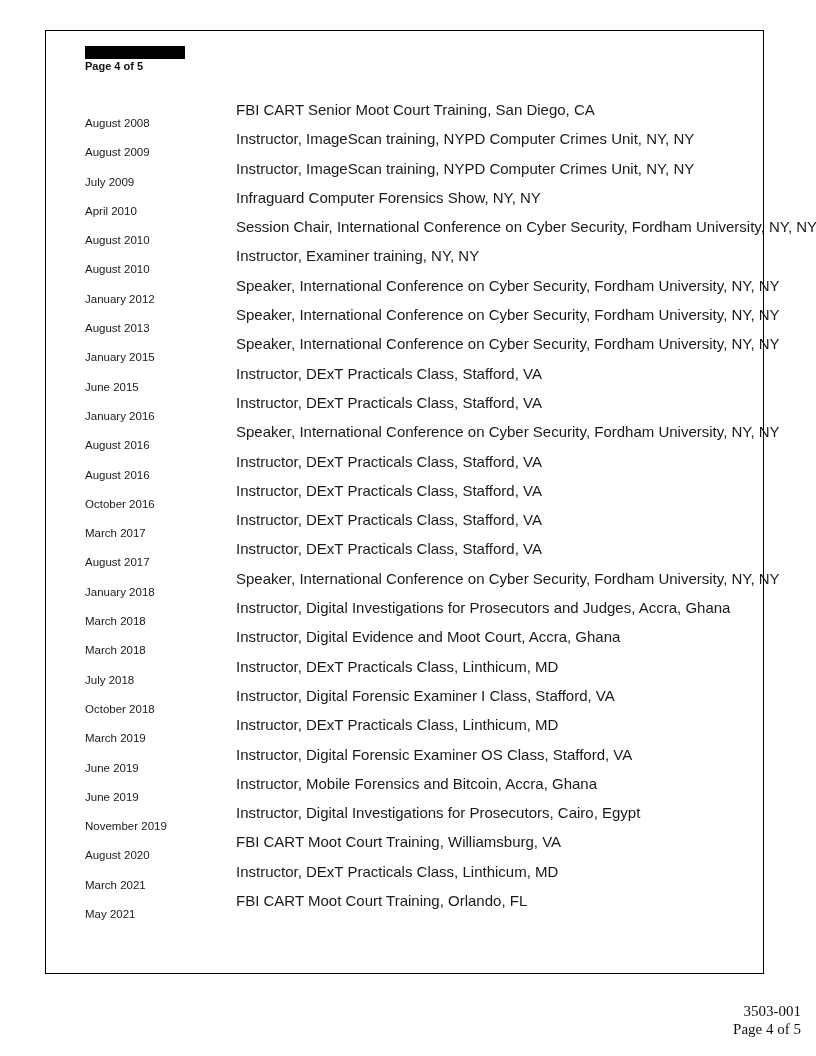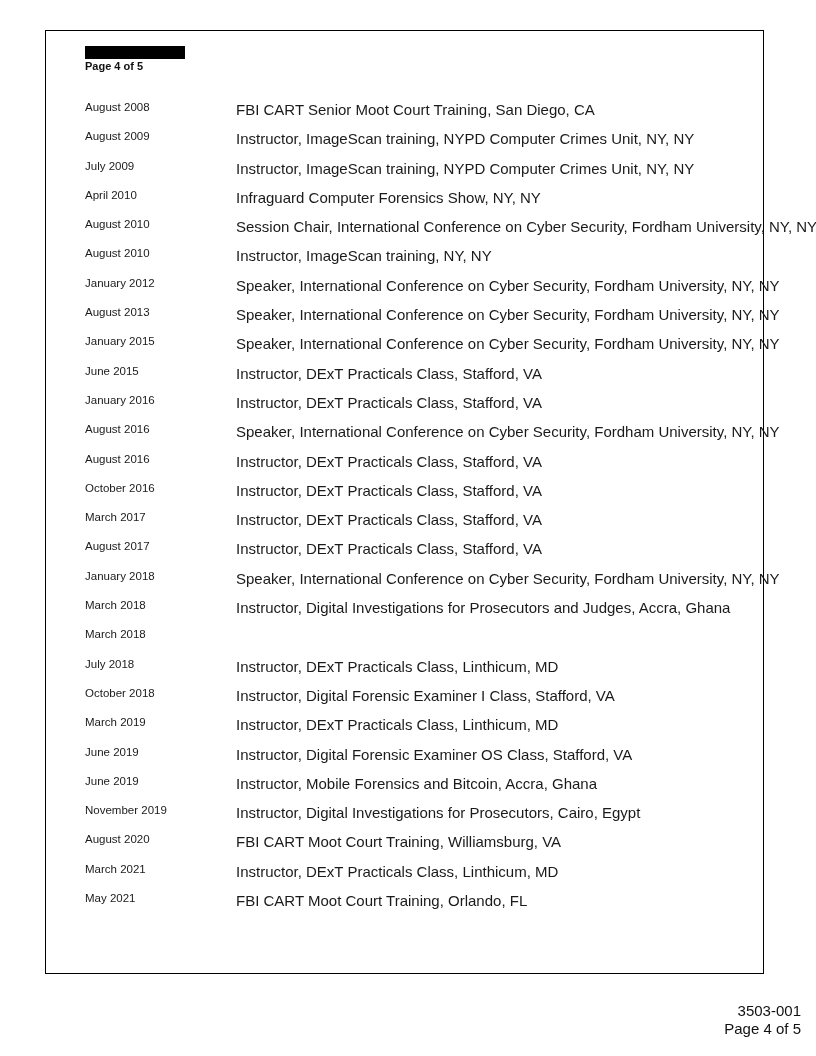--- a/index.html
+++ b/index.html
@@ -46,39 +46,39 @@
     top: 70px;
     width: 100%;
   }
   .row {
     position: relative;
     height: 29.3px;
   }
   .date {
     position: absolute;
     left: 39px;
-    top: 0;
+    top: 16px;
     font-size: 11.5px;
     white-space: nowrap;
     color: #1a1a1a;
   }
   .desc {
     position: absolute;
     left: 190px;
     top: 0;
     font-size: 15px;
     white-space: nowrap;
     color: #1a1a1a;
   }
   .doc-footer {
     position: absolute;
     right: 15px;
     top: 1002px;
     text-align: right;
-    font-family: Liberation Sans, sans-serif;
+    font-family: Liberation Serif, serif;
     font-size: 15px;
     line-height: 18px;
     color: #111111;
   }
 </style>
 </head>
 <body>
 
 <div class="page-frame">
   <div class="redaction-bar"></div>
@@ -100,21 +100,21 @@
       <div class="row">
         <div class="date">April 2010</div>
         <div class="desc">Infraguard Computer Forensics Show, NY, NY</div>
       </div>
       <div class="row">
         <div class="date">August 2010</div>
         <div class="desc">Session Chair, International Conference on Cyber Security, Fordham University, NY, NY</div>
       </div>
       <div class="row">
         <div class="date">August 2010</div>
-        <div class="desc">Instructor, ImageScan training, NY, NY</div>
+        <div class="desc">Instructor, Examiner training, NY, NY</div>
       </div>
       <div class="row">
         <div class="date">January 2012</div>
         <div class="desc">Speaker, International Conference on Cyber Security, Fordham University, NY, NY</div>
       </div>
       <div class="row">
         <div class="date">August 2013</div>
         <div class="desc">Speaker, International Conference on Cyber Security, Fordham University, NY, NY</div>
       </div>
       <div class="row">
@@ -152,20 +152,21 @@
       <div class="row">
         <div class="date">January 2018</div>
         <div class="desc">Speaker, International Conference on Cyber Security, Fordham University, NY, NY</div>
       </div>
       <div class="row">
         <div class="date">March 2018</div>
         <div class="desc">Instructor, Digital Investigations for Prosecutors and Judges, Accra, Ghana</div>
       </div>
       <div class="row">
         <div class="date">March 2018</div>
+        <div class="desc">Instructor, Digital Evidence and Moot Court, Accra, Ghana</div>
       </div>
       <div class="row">
         <div class="date">July 2018</div>
         <div class="desc">Instructor, DExT Practicals Class, Linthicum, MD</div>
       </div>
       <div class="row">
         <div class="date">October 2018</div>
         <div class="desc">Instructor, Digital Forensic Examiner I Class, Stafford, VA</div>
       </div>
       <div class="row">

